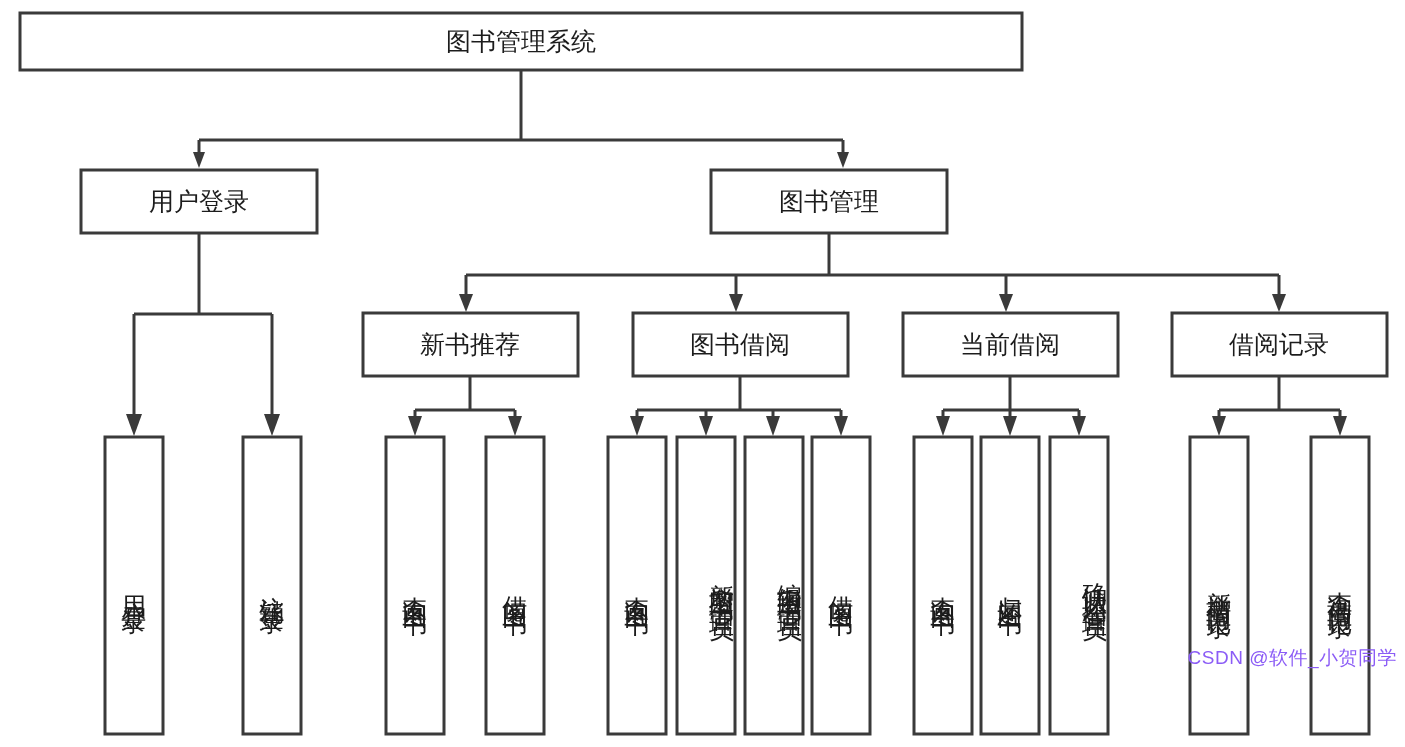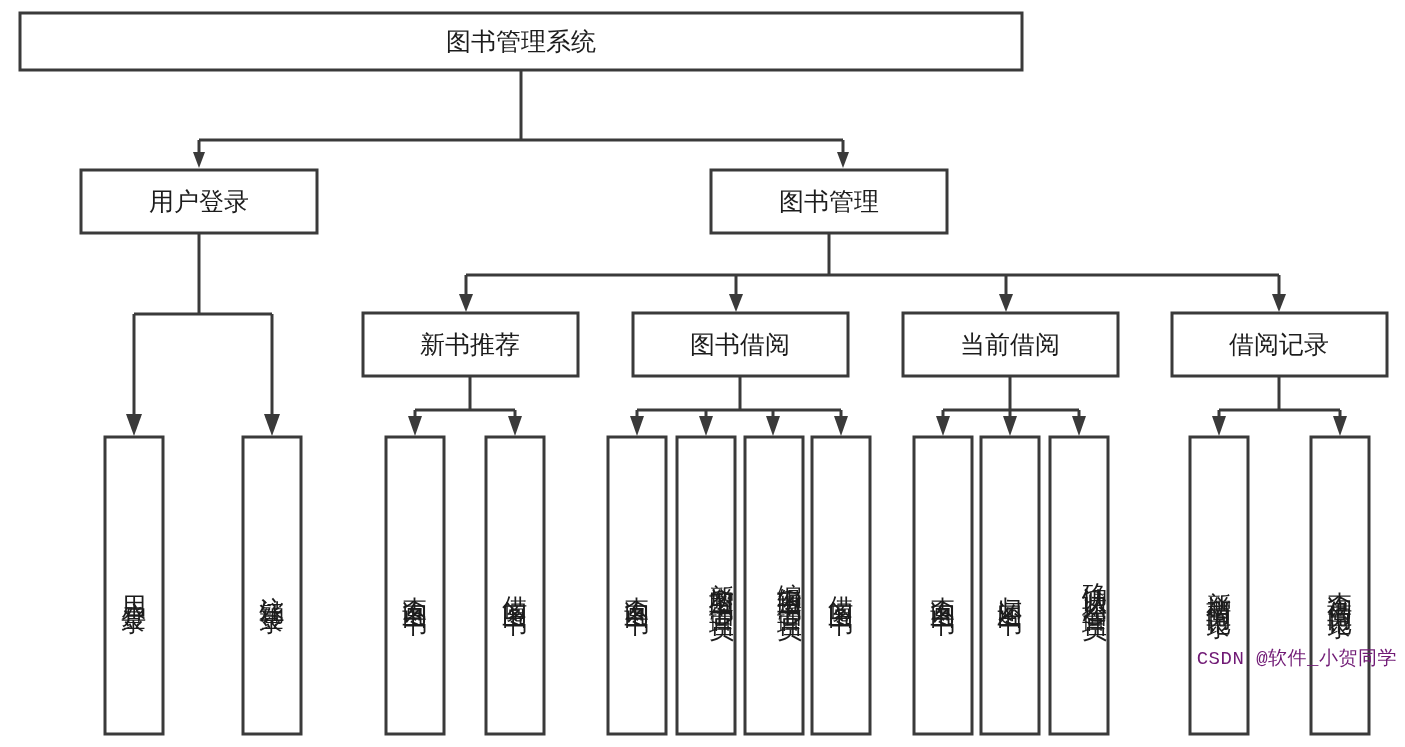--- a/index.html
+++ b/index.html
@@ -60,23 +60,23 @@
     line-height: 1.05;
     letter-spacing: 5px;
     color: #1c1c1c;
     white-space: nowrap;
     pointer-events: none;
   }
   .watermark {
     position: absolute;
     right: 8px;
     bottom: 4px;
-    font-family: Liberation Mono, monospace;
+    font-family: Liberation Sans, sans-serif;
     font-size: 19px;
-    color: #701a75;
+    color: #8b5cf6;
     letter-spacing: 0.5px;
     white-space: nowrap;
   }
 </style>
 </head>
 <body>
 
 <div id="diagram-root">
 
   <svg id="tree-svg" viewBox="0 0 1405 747" xmlns="http://www.w3.org/2000/svg">

